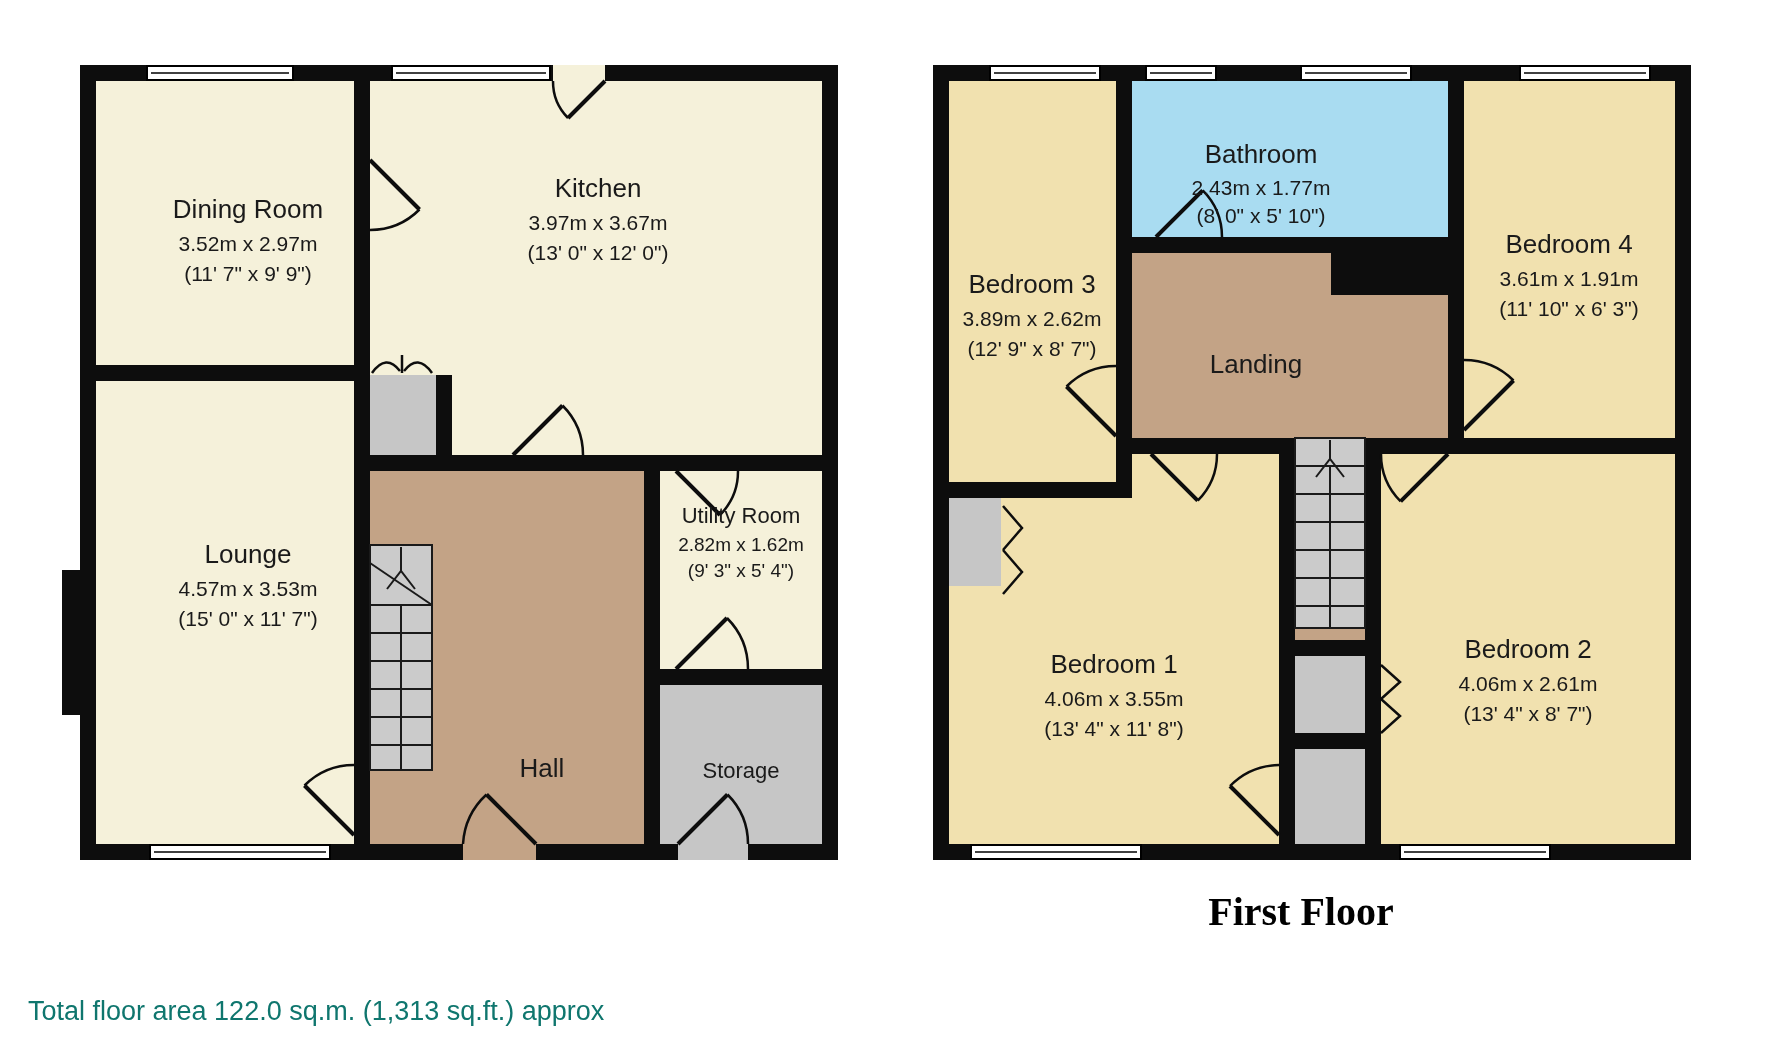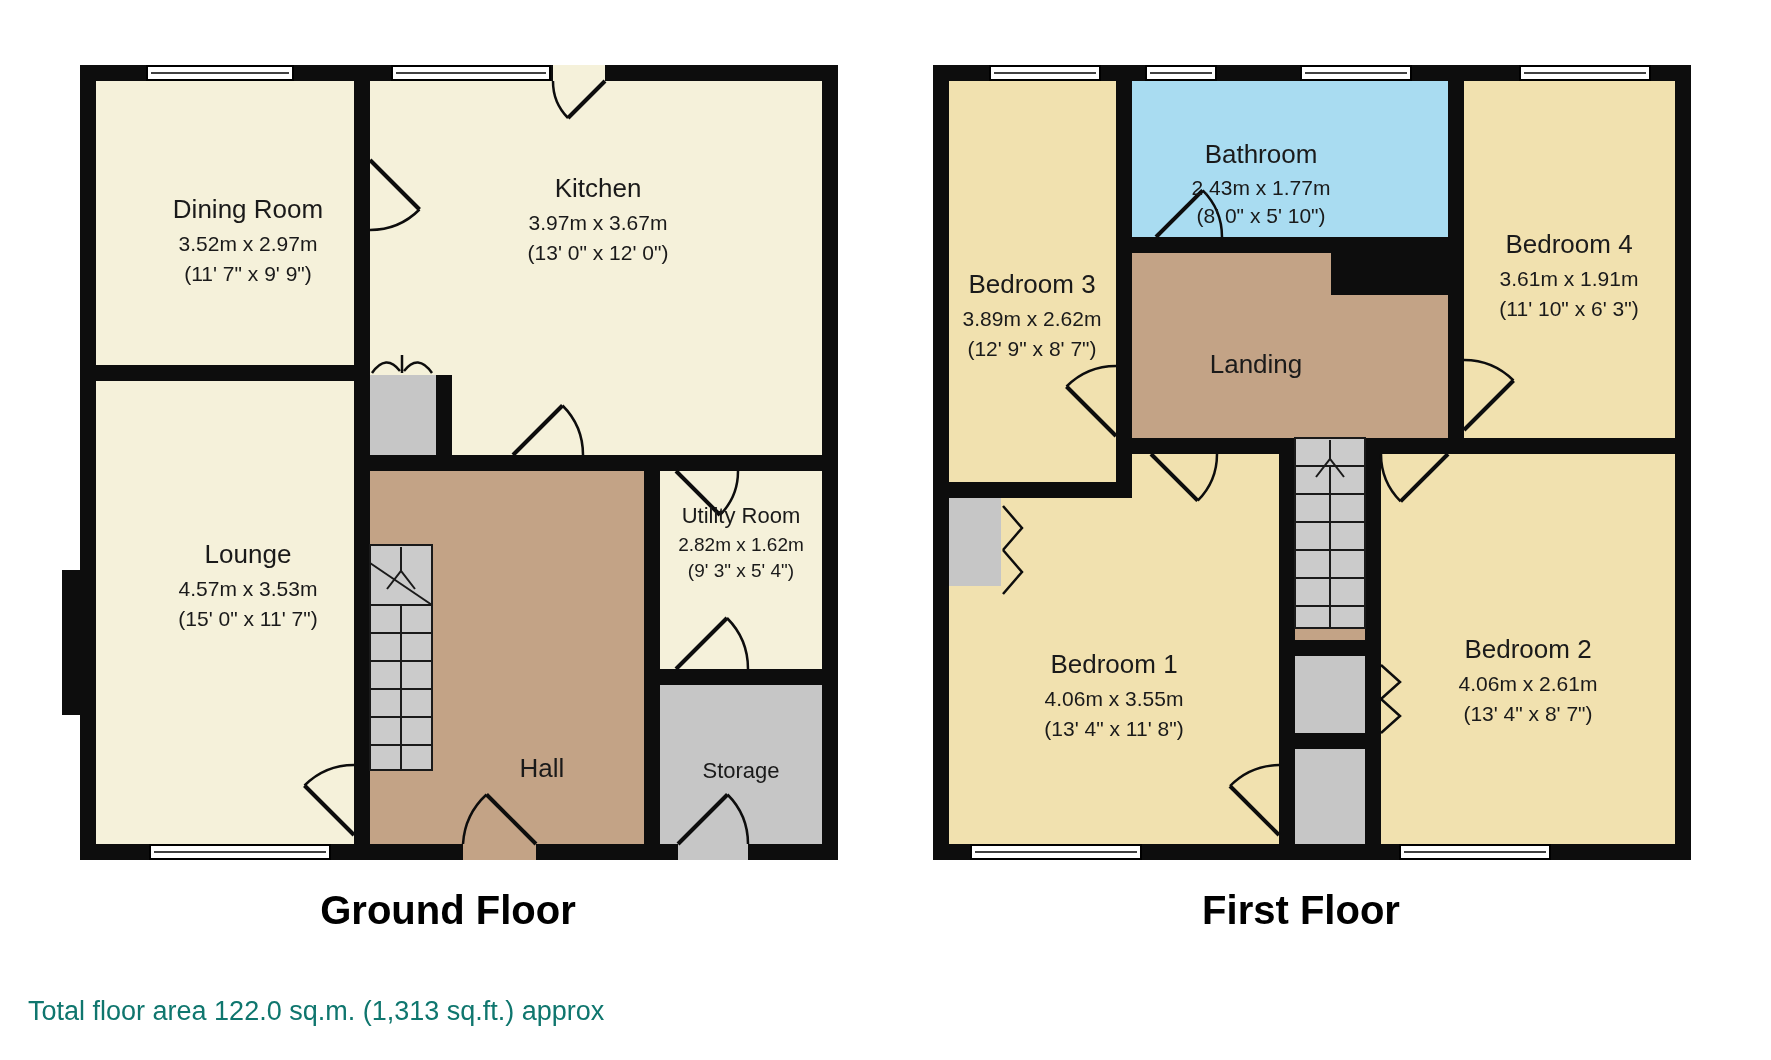--- a/index.html
+++ b/index.html
@@ -4,21 +4,21 @@
 <style>
   html,body{margin:0;padding:0;background:#fff;}
   #stage{position:relative;width:1771px;height:1060px;background:#ffffff;overflow:hidden;
          font-family:"Liberation Sans",sans-serif;}
   .plan{position:absolute;top:65px;}
   #ground-plan{left:58px;}
   #first-plan{left:911px;}
   .caption{position:absolute;top:888px;width:780px;text-align:center;
            font-family:"Liberation Sans",sans-serif;font-weight:bold;font-size:40px;color:#000;}
   #ground-caption{left:58px;}
-  #first-caption{left:911px;}
+  #first-caption{left:911px;font-family:Liberation Serif, serif;}
   .footer{position:absolute;left:28px;top:996px;font-size:27px;color:#0f766e;
           font-family:"Liberation Sans",sans-serif;}
   
   .wall{fill:#0d0d0d;}
   .cream{fill:#f5f1da;}
   .wheat{fill:#f1e1af;}
   .blue{fill:#a9dcf1;}
   .brown{fill:#c3a386;}
   .gray{fill:#c6c6c6;}
   .stairfill{fill:#cbcbcb;stroke:#1a1a1a;stroke-width:2;}
@@ -278,16 +278,15 @@
       <text class="rname" x="203" y="608">Bedroom 1</text>
       <text class="rdim" x="203" y="641">4.06m x 3.55m</text>
       <text class="rdim" x="203" y="671">(13' 4" x 11' 8")</text>
 
       <text class="rname" x="617" y="593">Bedroom 2</text>
       <text class="rdim" x="617" y="626">4.06m x 2.61m</text>
       <text class="rdim" x="617" y="656">(13' 4" x 8' 7")</text>
     </g>
   </svg>
 
-  <div id="ground-caption" class="caption">Ground Floor</div>
   <div id="first-caption" class="caption">First Floor</div>
   <div class="footer">Total floor area 122.0 sq.m. (1,313 sq.ft.) approx</div>
 </div>
 
 </body></html>

